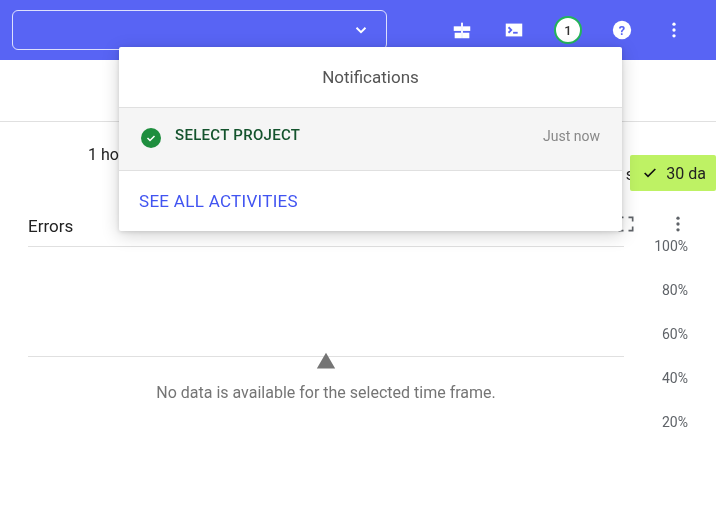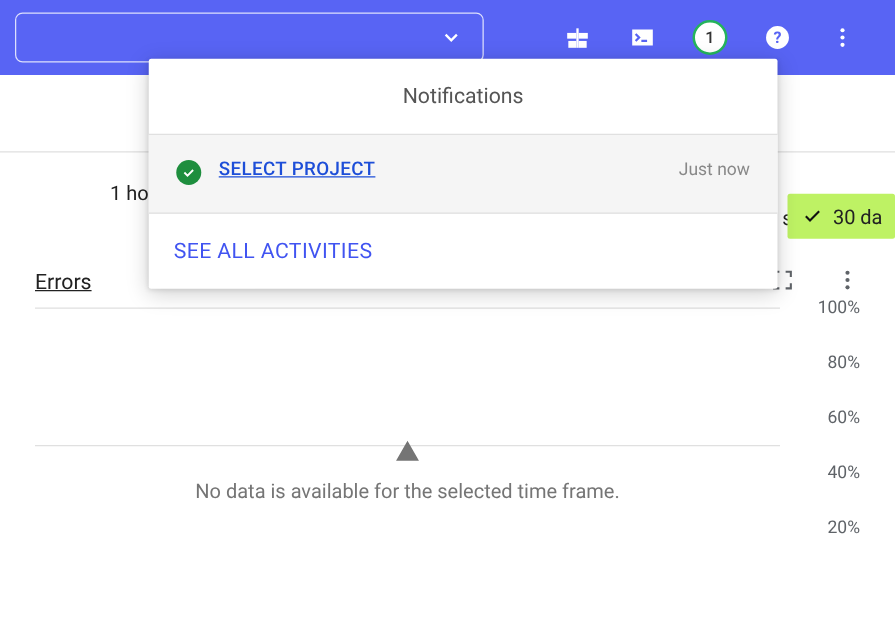--- a/index.html
+++ b/index.html
@@ -14,38 +14,38 @@
 .badge { width: 28px; height: 28px; border-radius: 50%; border: 2.5px solid #24b35b; background: #fff; color: #333; font-size: 13px; font-weight: 500; display: flex; align-items: center; justify-content: center; }
 
 .strip { background: #fff; border-bottom: 1px solid #e0e0e0; height: 62px; }
 
 .timerow { height: 64px; display: flex; align-items: center; padding-left: 88px; }
 .timerow span { font-size: 16px; color: #222; }
 .pill { position: absolute; right: 0; top: 155px; background: #bef264; height: 36px; display: flex; align-items: center; padding: 0 10px 0 12px; gap: 8px; font-size: 16px; color: #222; border-radius: 2px; }
 .pill svg { width: 16px; height: 16px; stroke: #111; stroke-width: 2.5; fill: none; }
 
 .panelhead { display: flex; align-items: center; padding: 28px 28px 8px 28px; }
-.panelhead h3 { font-size: 17px; font-weight: 400; color: #222; text-decoration: underline; }
+.panelhead h3 { font-size: 17px; font-weight: 400; color: #222; }
 .headicons { margin-left: auto; display: flex; align-items: center; gap: 32px; }
 .headicons svg { width: 20px; height: 20px; fill: #5f6368; }
 
 .chartarea { position: relative; height: 220px; margin: 0 28px; }
 .gline { position: absolute; left: 0; right: 64px; border-top: 1px solid #e0e0e0; }
 .ylab { position: absolute; right: 0; font-size: 14px; color: #5f6368; transform: translateY(-50%); }
 .nodata { position: absolute; left: 0; right: 64px; top: 105px; display: flex; align-items: center; justify-content: center; gap: 12px; color: #757575; font-size: 16px; flex-direction: column; }
 .nodata svg { width: 20px; height: 20px; fill: #757575; }
 
 .popover { position: absolute; left: 119px; top: 47px; width: 503px; background: #fff; box-shadow: 0 4px 18px rgba(0,0,0,0.18), 0 1px 4px rgba(0,0,0,0.12); border-radius: 2px; }
 .pop-title { text-align: center; padding: 20px 0; font-size: 17px; color: #555; border-bottom: 1px solid #e0e0e0; }
 .notif { background: #f5f5f5; padding: 18px 22px 22px 22px; display: flex; gap: 14px; border-bottom: 1px solid #e0e0e0; }
 .check { width: 20px; height: 20px; border-radius: 50%; background: #1e8e3e; display: flex; align-items: center; justify-content: center; flex-shrink: 0; margin-top: 2px; }
 .check svg { width: 12px; height: 12px; stroke: #fff; stroke-width: 3; fill: none; }
 .notif-main { flex: 1; }
 .notif-title { font-size: 16px; color: #222; margin-bottom: 10px; }
-.notif-link { font-size: 15px; font-weight: 500; color: #1d4ed8; letter-spacing: 0.3px; text-decoration: underline; }
+.notif-link { font-size: 15px; font-weight: 500; color: #14532d; letter-spacing: 0.3px; }
 .notif-time { font-size: 14px; color: #888; margin-top: 2px; }
 .pop-footer { padding: 20px; }
 .pop-footer a { font-size: 17px; font-weight: 400; color: #4154f1; letter-spacing: 0.3px; }
 </style>
 </head>
 <body>
 
 <div class="topbar">
   <div class="selector">
     <svg viewBox="0 0 24 24">

